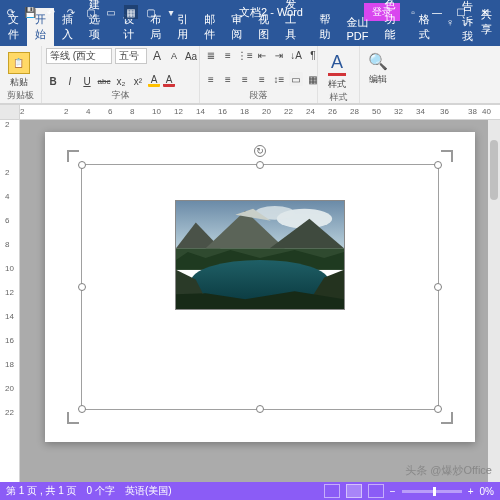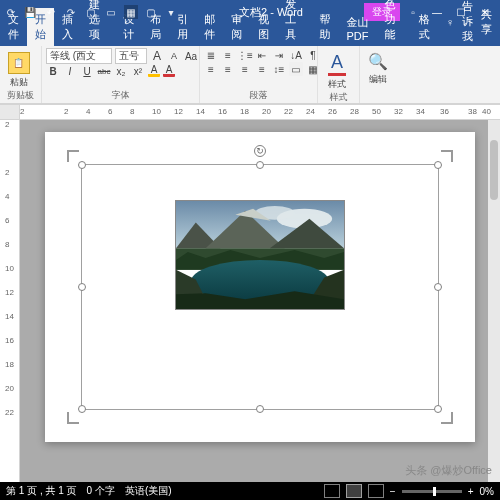--- a/index.html
+++ b/index.html
@@ -21,21 +21,21 @@
   .tab.active { background: #f3f3f3; color: #2b579a; }
   .tabs-right { margin-left: auto; display: flex; align-items: center; gap: 8px; padding: 0 8px 2px; }
 
   
   .ribbon { height: 58px; background: #f3f3f3; border-bottom: 1px solid #d4d4d4; display: flex; }
   .group { border-right: 1px solid #e1e1e1; padding: 2px 4px 0; display: flex; flex-direction: column; justify-content: space-between; }
   .group-label { text-align: center; font-size: 9px; color: #666; padding-bottom: 1px; }
   .group-body { flex: 1; display: flex; align-items: flex-start; gap: 2px; }
   .big-btn { display: flex; flex-direction: column; align-items: center; justify-content: center; width: 30px; font-size: 9px; color: #444; gap: 2px; padding-top:4px;}
   .big-ico { width: 22px; height: 22px; background: #ffd966; border: 1px solid #c9a227; display:flex; align-items:center; justify-content:center; }
-  .font-rows { display: flex; flex-direction: column; gap: 0; font-size: 10px; color: #444; }
+  .font-rows { display: flex; flex-direction: column; gap: 10px; font-size: 10px; color: #444; }
   .font-row { display: flex; gap: 3px; align-items: center; }
   .sel-box { border: 1px solid #c8c8c8; background: #fff; padding: 0 3px; height: 16px; display: flex; align-items: center; font-size: 10px; }
   .mini-ico { width: 14px; height: 14px; display:flex; align-items:center; justify-content:center; border-radius:1px; }
   .mini-ico.col { width:12px; height:12px; border-bottom:3px solid #d13438; }
 
   
   .ruler-h { height: 16px; background: #fff; border-top:1px solid #d4d4d4; border-bottom: 1px solid #d4d4d4; display: flex; }
   .ruler-h-pad { width: 20px; background:#e8e8e8; border-right:1px solid #d4d4d4; }
   .ruler-h-scale { flex:1; position:relative; background: linear-gradient(#fff,#fff); font-size:8px; color:#666; }
   .ruler-h-scale span { position:absolute; top:2px; }
@@ -56,21 +56,21 @@
   .h-tl{top:-4px;left:-4px}.h-tr{top:-4px;right:-4px}.h-bl{bottom:-4px;left:-4px}.h-br{bottom:-4px;right:-4px}
   .h-tm{top:-4px;left:calc(50% - 4px)}.h-bm{bottom:-4px;left:calc(50% - 4px)}
   .h-ml{top:calc(50% - 4px);left:-4px}.h-mr{top:calc(50% - 4px);right:-4px}
   .rot-handle{position:absolute;top:-20px;left:calc(50% - 6px);width:12px;height:12px;border:1px solid #808080;border-radius:50%;background:#fff;display:flex;align-items:center;justify-content:center;font-size:9px;color:#666;}
   .image-box { position:absolute; top:68px; left:130px; width:170px; height:110px; border:1px solid #888; overflow:hidden; }
   .image-box svg { width:100%; height:100%; display:block; }
   .vscroll { position:absolute; right:0; top:0; bottom:0; width:12px; background:#e8e8e8; }
   .vthumb { position:absolute; top:20px; width:8px; left:2px; height:60px; background:#c0c0c0; border-radius:4px; }
 
   
-  .status { height:18px; background:#000000; color:#fff; display:flex; align-items:center; font-size:10px; padding:0 6px; gap:10px; }
+  .status { height:18px; background:#8b5cf6; color:#fff; display:flex; align-items:center; font-size:10px; padding:0 6px; gap:10px; }
   .status-right { margin-left:auto; display:flex; align-items:center; gap:6px; }
   .view-btn { width:16px; height:14px; border:1px solid rgba(255,255,255,.5); }
   .zoom-slider { width:60px; height:3px; background:rgba(255,255,255,.4); position:relative; }
   .zoom-slider::after { content:""; position:absolute; left:52%; top:-3px; width:3px; height:9px; background:#fff; }
 
   .watermark { position:absolute; right:8px; bottom:22px; font-size:11px; color:#888; }
 </style>
 </head>
 <body>
 

